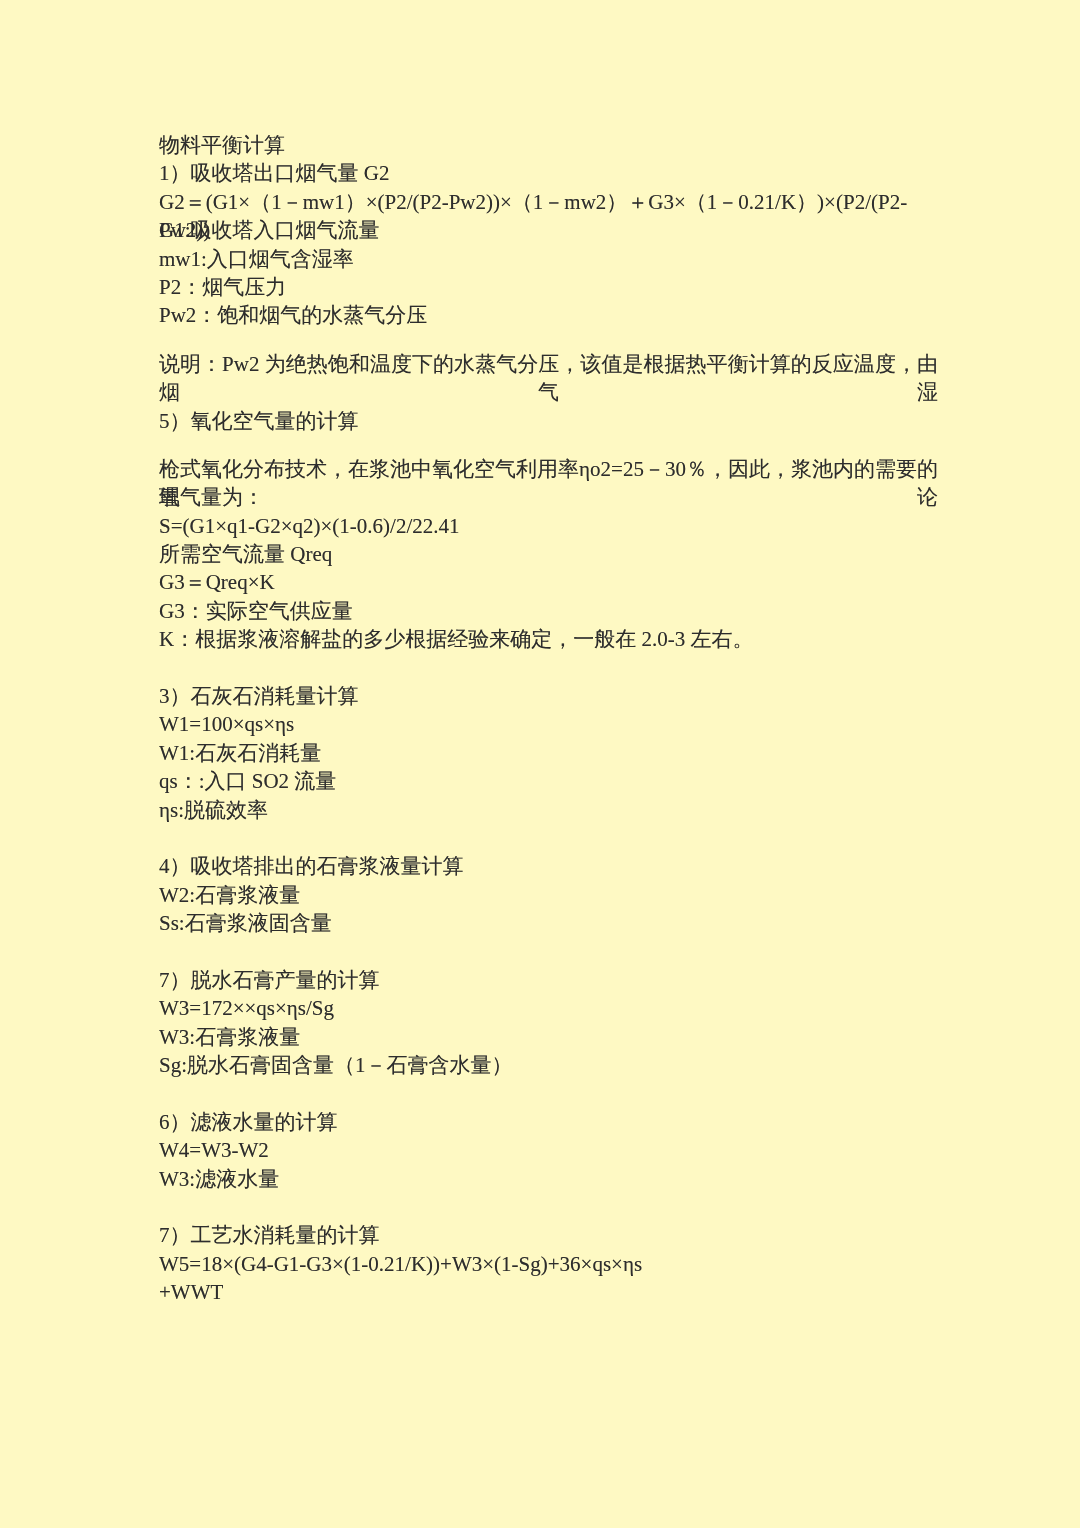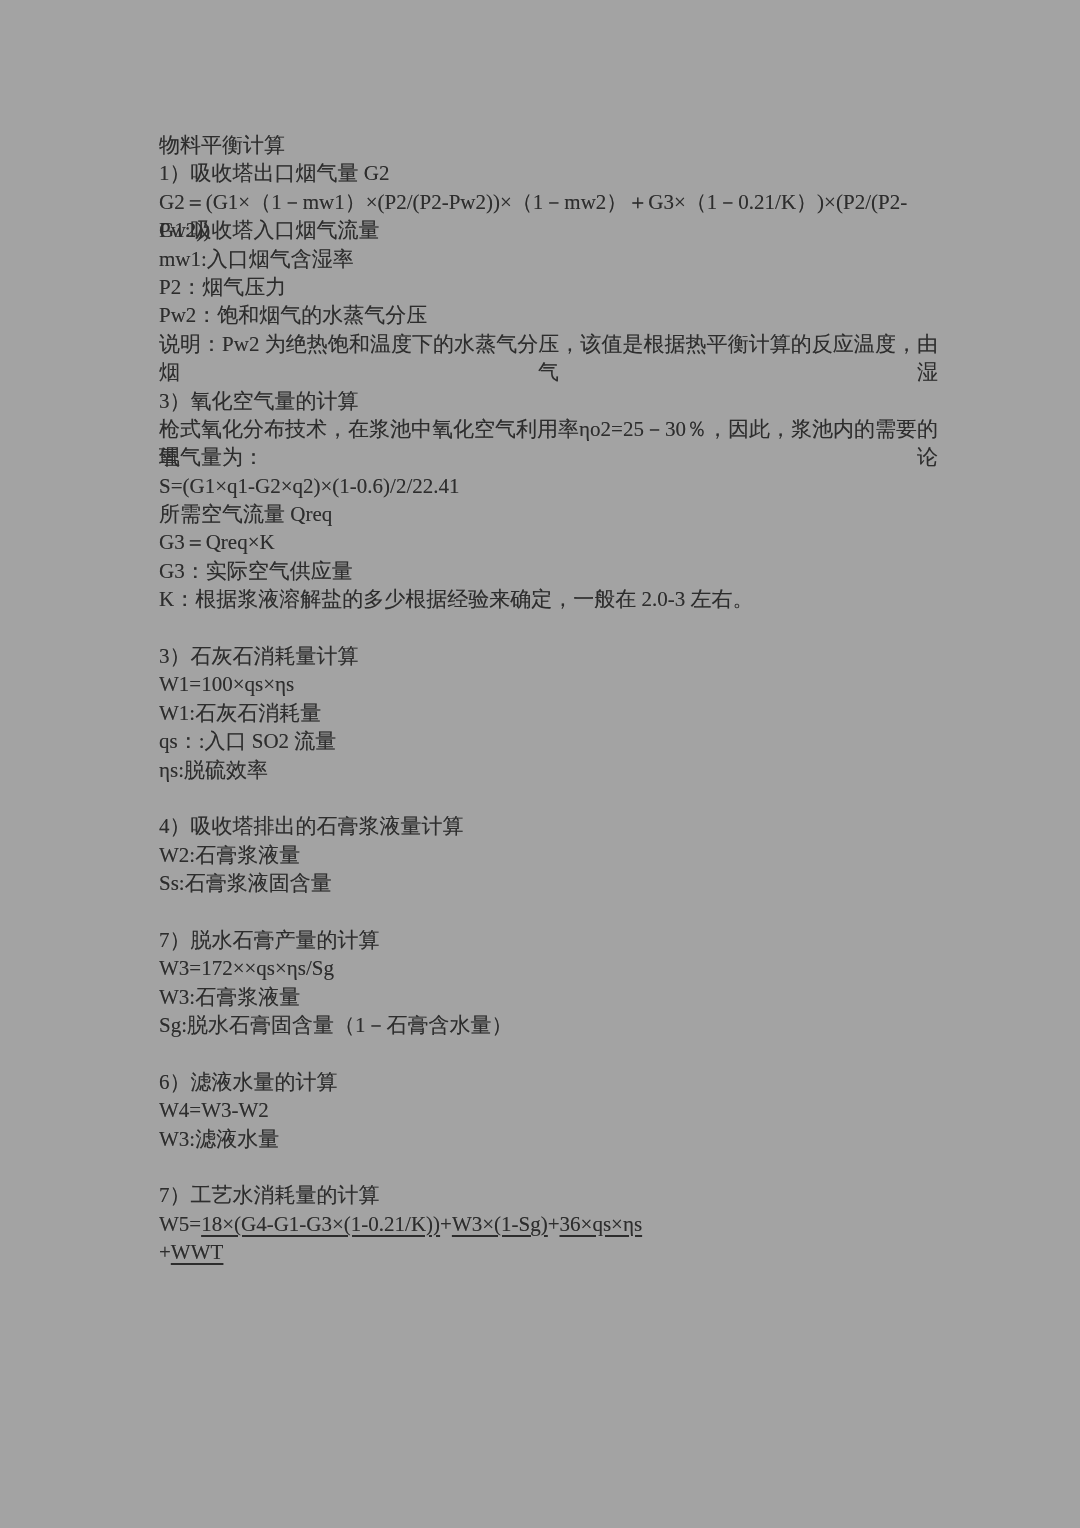--- a/index.html
+++ b/index.html
@@ -9,63 +9,63 @@
   }
   body {
     width: 1080px;
     height: 1528px;
     position: relative;
     overflow: hidden;
   }
   .page {
     position: absolute;
     inset: 0;
-    background: #a3a3a3;
+    background: #fef9c3;
     font-family: "Liberation Serif", "DejaVu Serif", serif;
     color: #2d2d2d;
     -webkit-font-smoothing: antialiased;
   }
   #doc {
     position: absolute;
     left: 159px;
     top: 131px;
     width: 779px;
   }
   .line {
     font-size: 21px;
     line-height: 28.4px;
     height: 28.4px;
     white-space: pre-wrap;
     text-shadow: 0 0 0.5px rgba(40,40,40,0.4);
   }
   .line.j {
     text-align: justify;
     text-align-last: justify;
+    margin-top: 20px;
   }
   .u {
-    text-decoration: underline;
     text-underline-offset: 4px;
     text-decoration-thickness: 1.5px;
   }
 </style>
 </head>
 <body>
 
 <div class="page">
   <div id="doc">
       <div class="line">物料平衡计算</div>
       <div class="line">1）吸收塔出口烟气量 G2</div>
       <div class="line">G2＝(G1×（1－mw1）×(P2/(P2-Pw2))×（1－mw2）＋G3×（1－0.21/K）)×(P2/(P2-Pw2))</div>
       <div class="line">G1:吸收塔入口烟气流量</div>
       <div class="line">mw1:入口烟气含湿率</div>
       <div class="line">P2：烟气压力</div>
       <div class="line">Pw2：饱和烟气的水蒸气分压</div>
       <div class="line j">说明：Pw2 为绝热饱和温度下的水蒸气分压，该值是根据热平衡计算的反应温度，由烟气湿</div>
       <div class="line">&nbsp;</div>
-      <div class="line">3）氧化空气量的计算</div>
+      <div class="line">5）氧化空气量的计算</div>
       <div class="line j">枪式氧化分布技术，在浆池中氧化空气利用率ηo2=25－30％，因此，浆池内的需要的理论</div>
       <div class="line">氧气量为：</div>
       <div class="line">S=(G1×q1-G2×q2)×(1-0.6)/2/22.41</div>
       <div class="line">所需空气流量 Qreq</div>
       <div class="line">G3＝Qreq×K</div>
       <div class="line">G3：实际空气供应量</div>
       <div class="line">K：根据浆液溶解盐的多少根据经验来确定，一般在 2.0-3 左右。</div>
       <div class="line">&nbsp;</div>
       <div class="line">3）石灰石消耗量计算</div>
       <div class="line">W1=100×qs×ηs</div>

